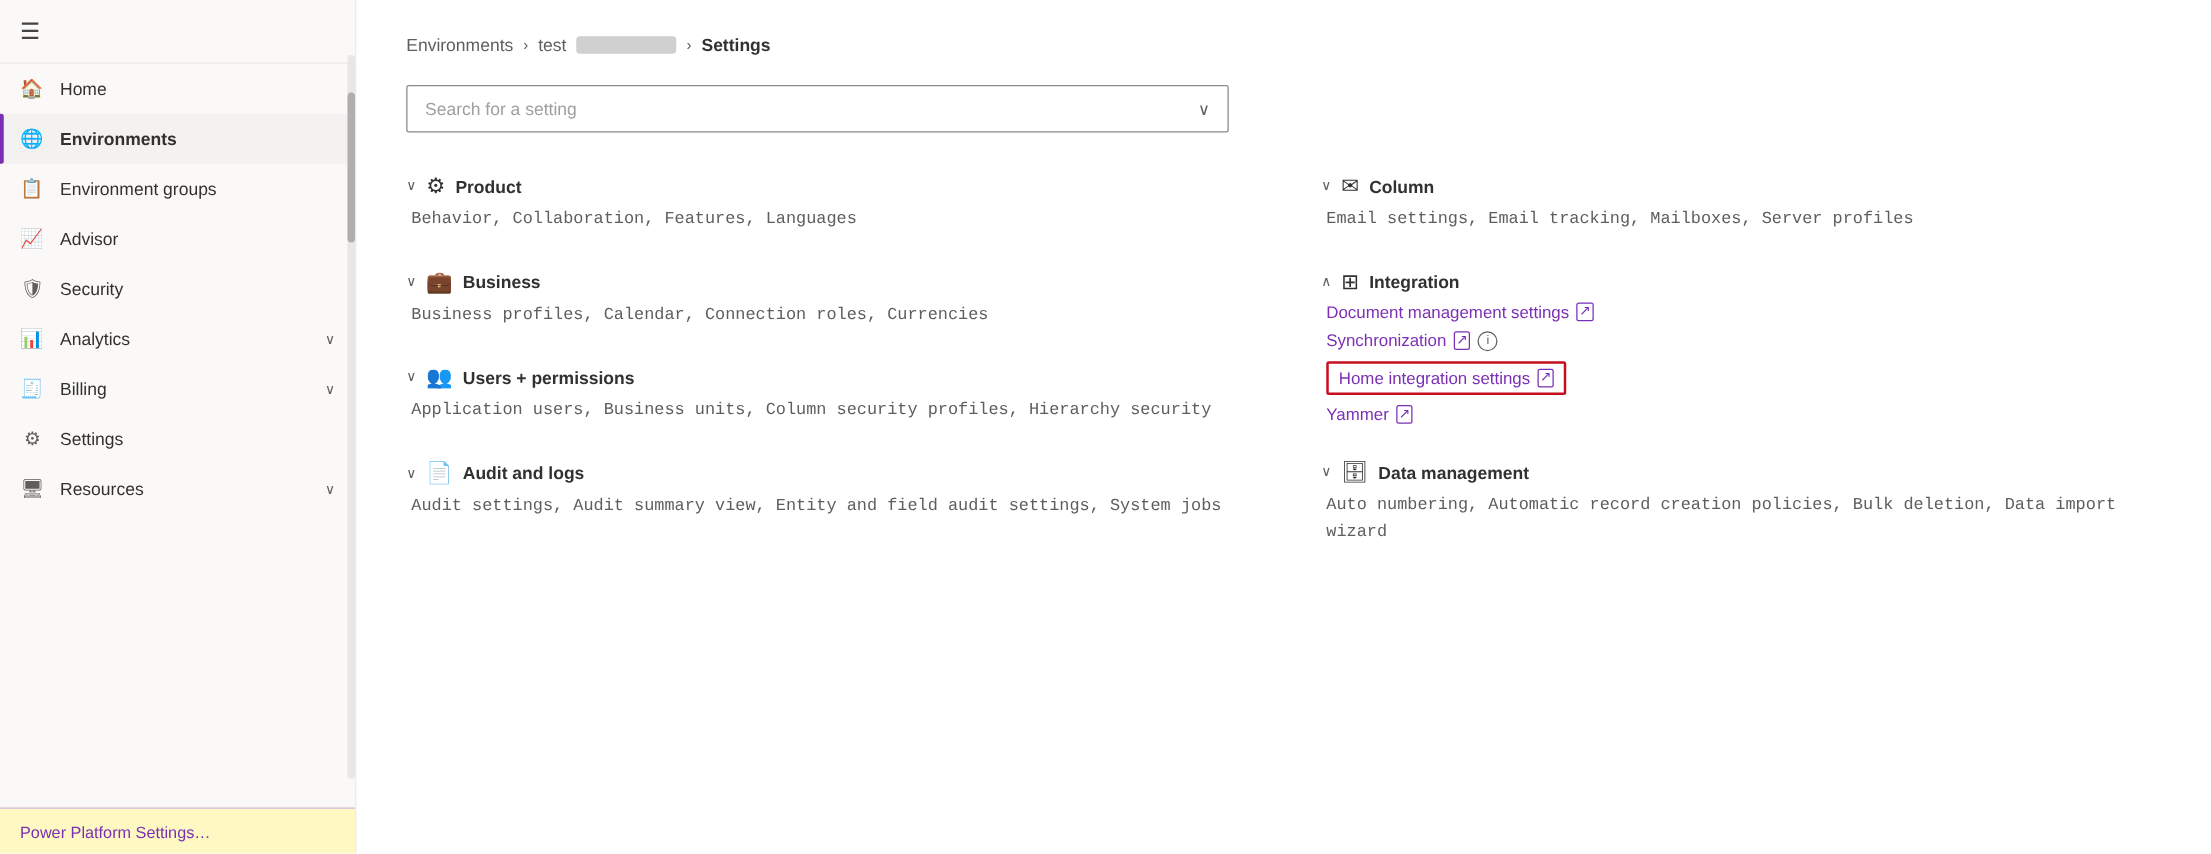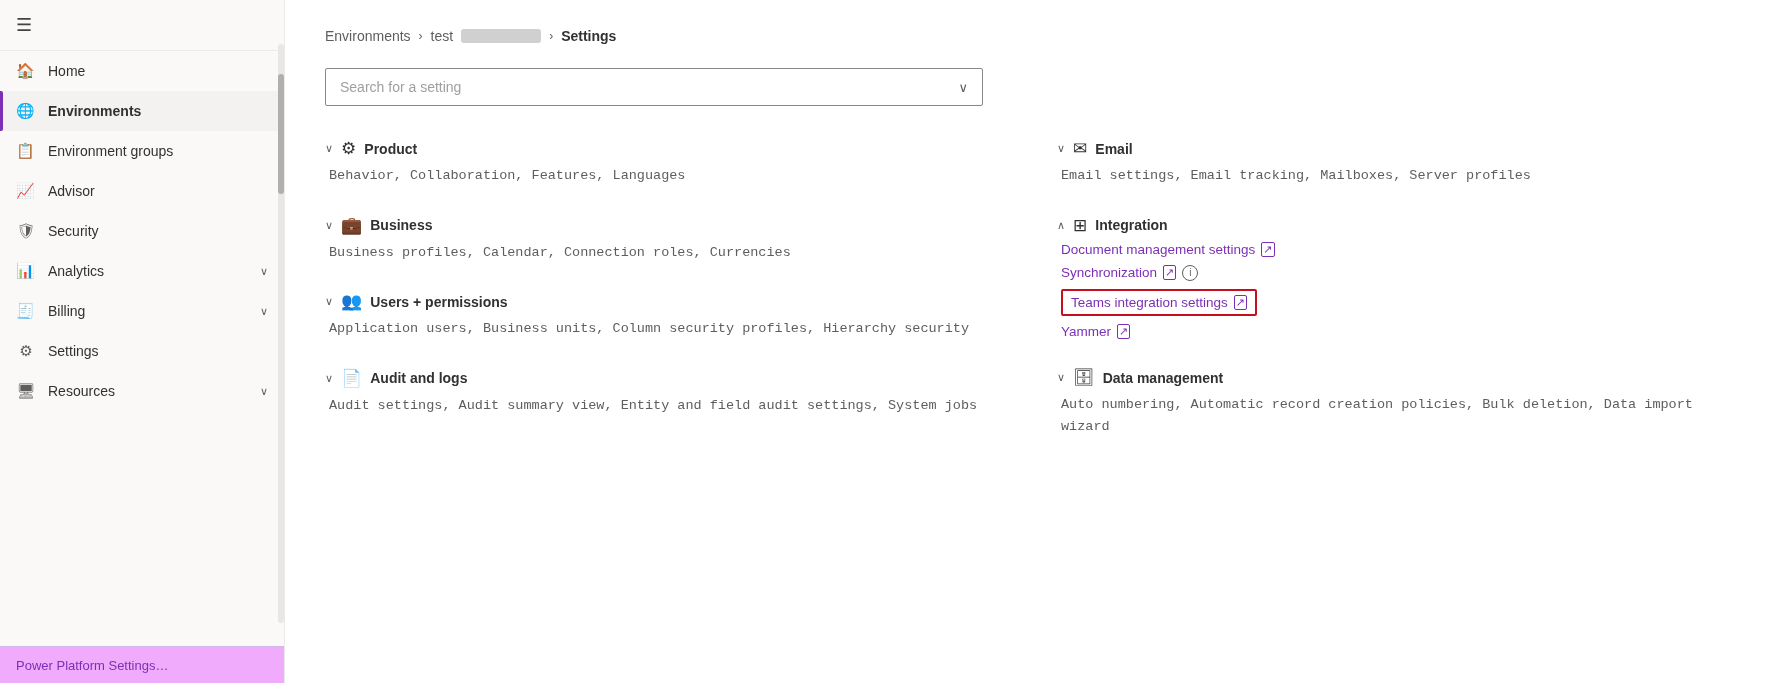--- a/index.html
+++ b/index.html
@@ -62,21 +62,21 @@
     }
     .nav-label { flex: 1; }
     .nav-chevron { font-size: 11px; color: #605e5c; margin-left: 4px; }
     .nav-scroll {
       overflow-y: auto;
       flex: 1;
       scrollbar-width: thin;
     }
     
     .sidebar-bottom {
-      background: #f0abfc;
+      background: #fef9c3;
       padding: 10px 16px;
       font-size: 14px;
       color: #323130;
       border-top: 1px solid #d0b8e8;
     }
 
     
     .main {
       flex: 1;
       padding: 28px 40px;
@@ -312,21 +312,21 @@
       </div>
 
     </div>
 
     <div>
 
       <div class="settings-section">
         <div class="section-header">
           <span class="section-chevron">∨</span>
           <span class="section-icon">✉</span>
-          <span class="section-title">Email</span>
+          <span class="section-title">Column</span>
         </div>
         <div class="section-items">Email settings, Email tracking, Mailboxes, Server profiles</div>
       </div>
 
       <div class="settings-section">
         <div class="section-header">
           <span class="section-chevron">∧</span>
           <span class="section-icon">⊞</span>
           <span class="section-title">Integration</span>
         </div>
@@ -340,21 +340,21 @@
         
         <div class="integration-link">
           <span>Synchronization</span>
           <span class="ext-icon">↗</span>
           <span class="info-icon">i</span>
         </div>
 
         
         <div class="teams-highlight">
           <div class="integration-link">
-            <span>Teams integration settings</span>
+            <span>Home integration settings</span>
             <span class="ext-icon">↗</span>
           </div>
         </div>
 
         
         <div class="integration-link">
           <span>Yammer</span>
           <span class="ext-icon">↗</span>
         </div>
       </div>

